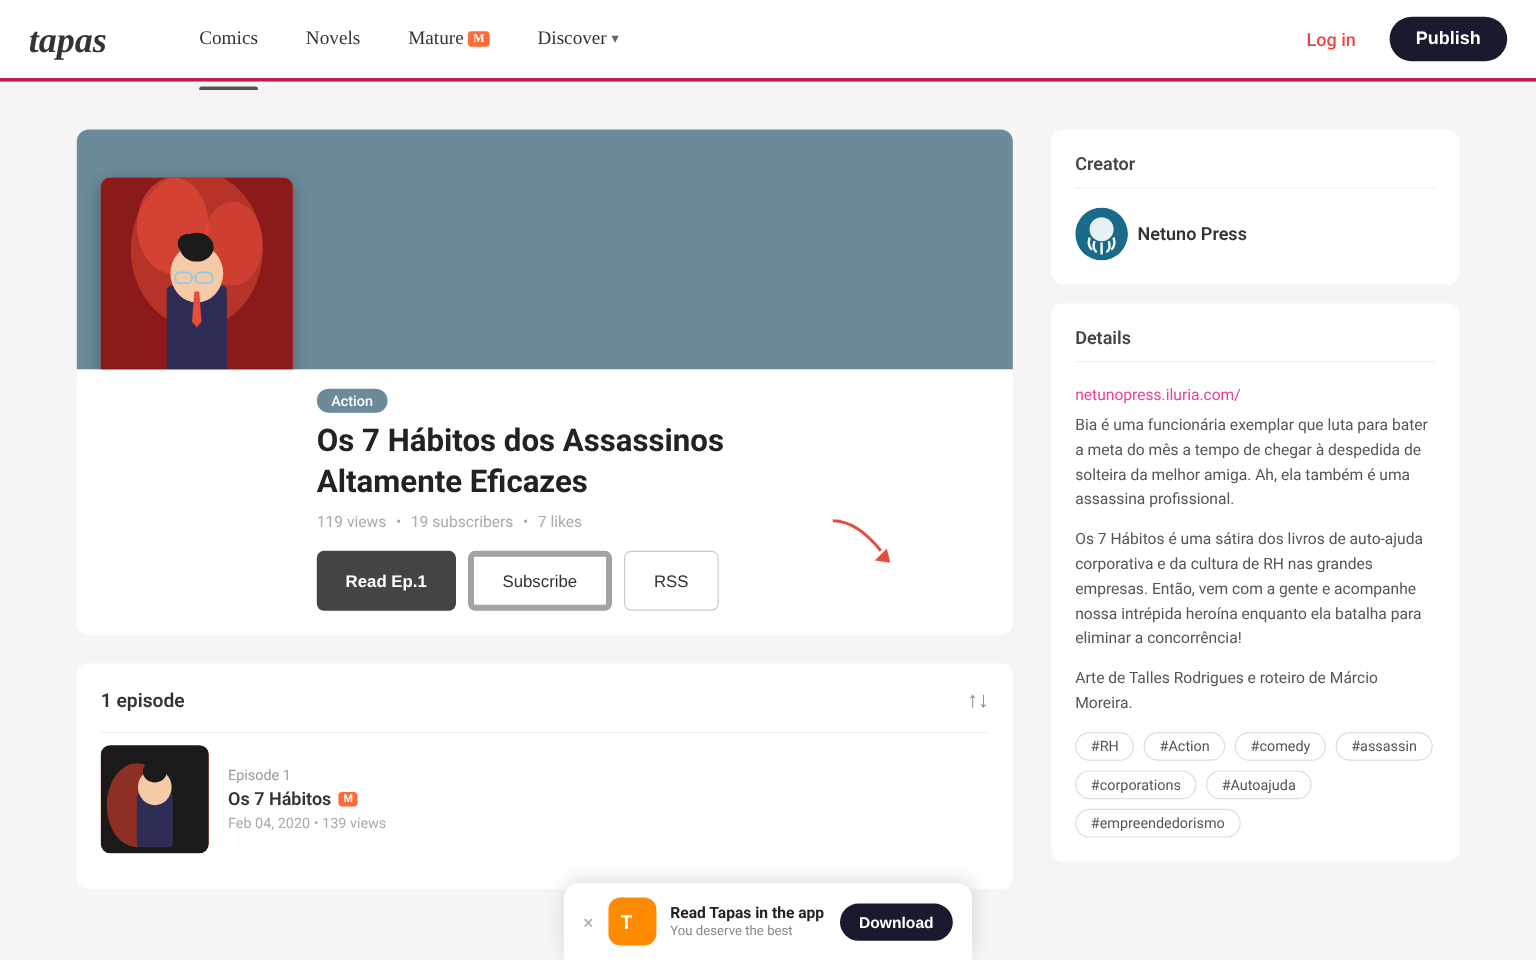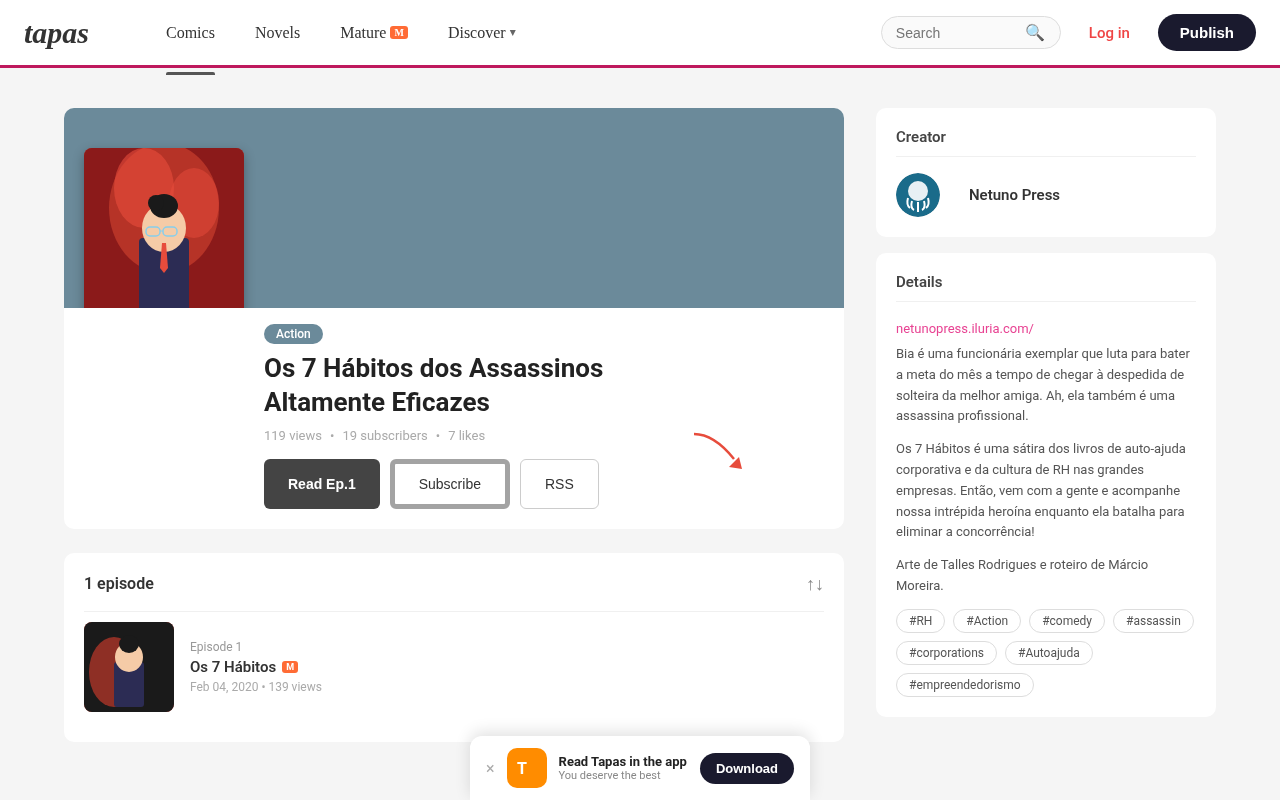--- a/index.html
+++ b/index.html
@@ -52,21 +52,21 @@
     .episode-details { flex: 1; }
     .episode-num { font-size: 12px; color: #999; margin-bottom: 4px; }
     .episode-name { font-size: 15px; font-weight: 600; color: #333; display: flex; align-items: center; gap: 6px; }
     .m-badge { background: #ff6b35; color: white; font-size: 9px; font-weight: 700; padding: 1px 4px; border-radius: 3px; }
     .episode-meta { font-size: 12px; color: #aaa; margin-top: 4px; }
 
     
     .right-panel { width: 340px; flex-shrink: 0; display: flex; flex-direction: column; gap: 16px; }
     .card { background: white; border-radius: 10px; padding: 20px; }
     .card-title { font-size: 15px; font-weight: 600; color: #444; margin-bottom: 16px; border-bottom: 1px solid #f0f0f0; padding-bottom: 10px; }
-    .creator-row { display: flex; align-items: center; gap: 29px; }
+    .creator-row { display: flex; align-items: center; gap: 8px; }
     .creator-avatar { width: 44px; height: 44px; border-radius: 50%; overflow: hidden; background: #e0e0e0; flex-shrink: 0; }
     .creator-name { font-size: 15px; font-weight: 600; color: #333; }
     .details-link { color: #e84393; font-size: 13px; text-decoration: none; margin-bottom: 8px; display: inline-block; }
     .details-desc { font-size: 13px; color: #555; line-height: 1.6; margin-bottom: 12px; }
     .details-credits { font-size: 13px; color: #555; line-height: 1.6; margin-bottom: 12px; }
     .tags { display: flex; flex-wrap: wrap; gap: 8px; }
     .tag { border: 1px solid #ddd; color: #555; font-size: 12px; padding: 4px 12px; border-radius: 14px; cursor: pointer; }
 
     
     .bottom-banner { position: fixed; bottom: 0; left: 50%; transform: translateX(-50%); width: 340px; background: white; border-radius: 12px 12px 0 0; box-shadow: 0 -4px 16px rgba(0,0,0,0.12); display: flex; align-items: center; gap: 12px; padding: 12px 16px; z-index: 200; }
@@ -92,24 +92,20 @@
     <a class="nav-item">
       <span>Mature</span>
       <span class="mature-badge">M</span>
     </a>
     <a class="nav-item nav-discover">
       <span>Discover</span>
       <span class="chevron-icon">▾</span>
     </a>
   </nav>
   <div class="header-right">
-    <div class="search-box">
-      <input type="text" placeholder="Search" style="">
-      <span class="search-icon-wrap">🔍</span>
-    </div>
     <span class="login-btn">Log in</span>
     <button class="publish-btn">Publish</button>
   </div>
 </header>
 
 <div class="main-content">
 
   <div class="left-panel">
 
     <div class="series-hero">

